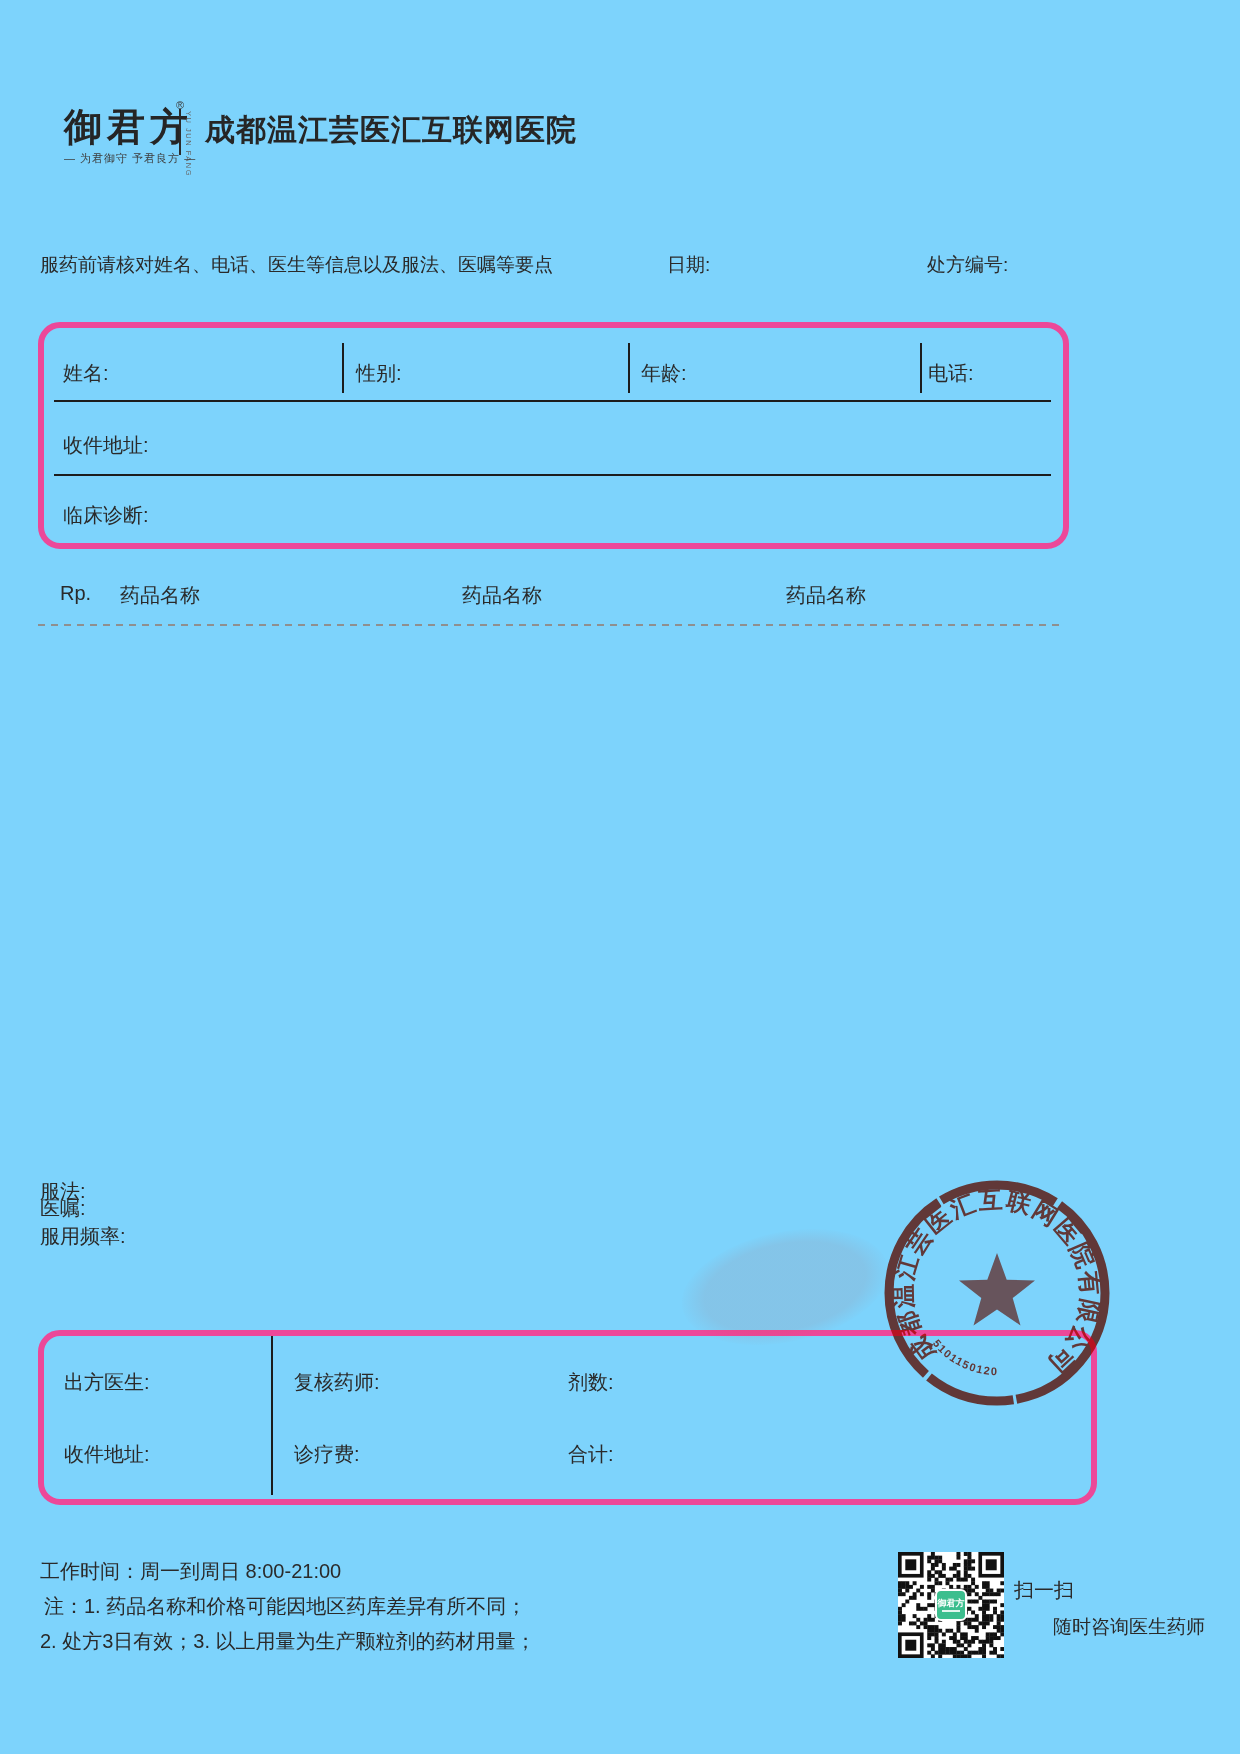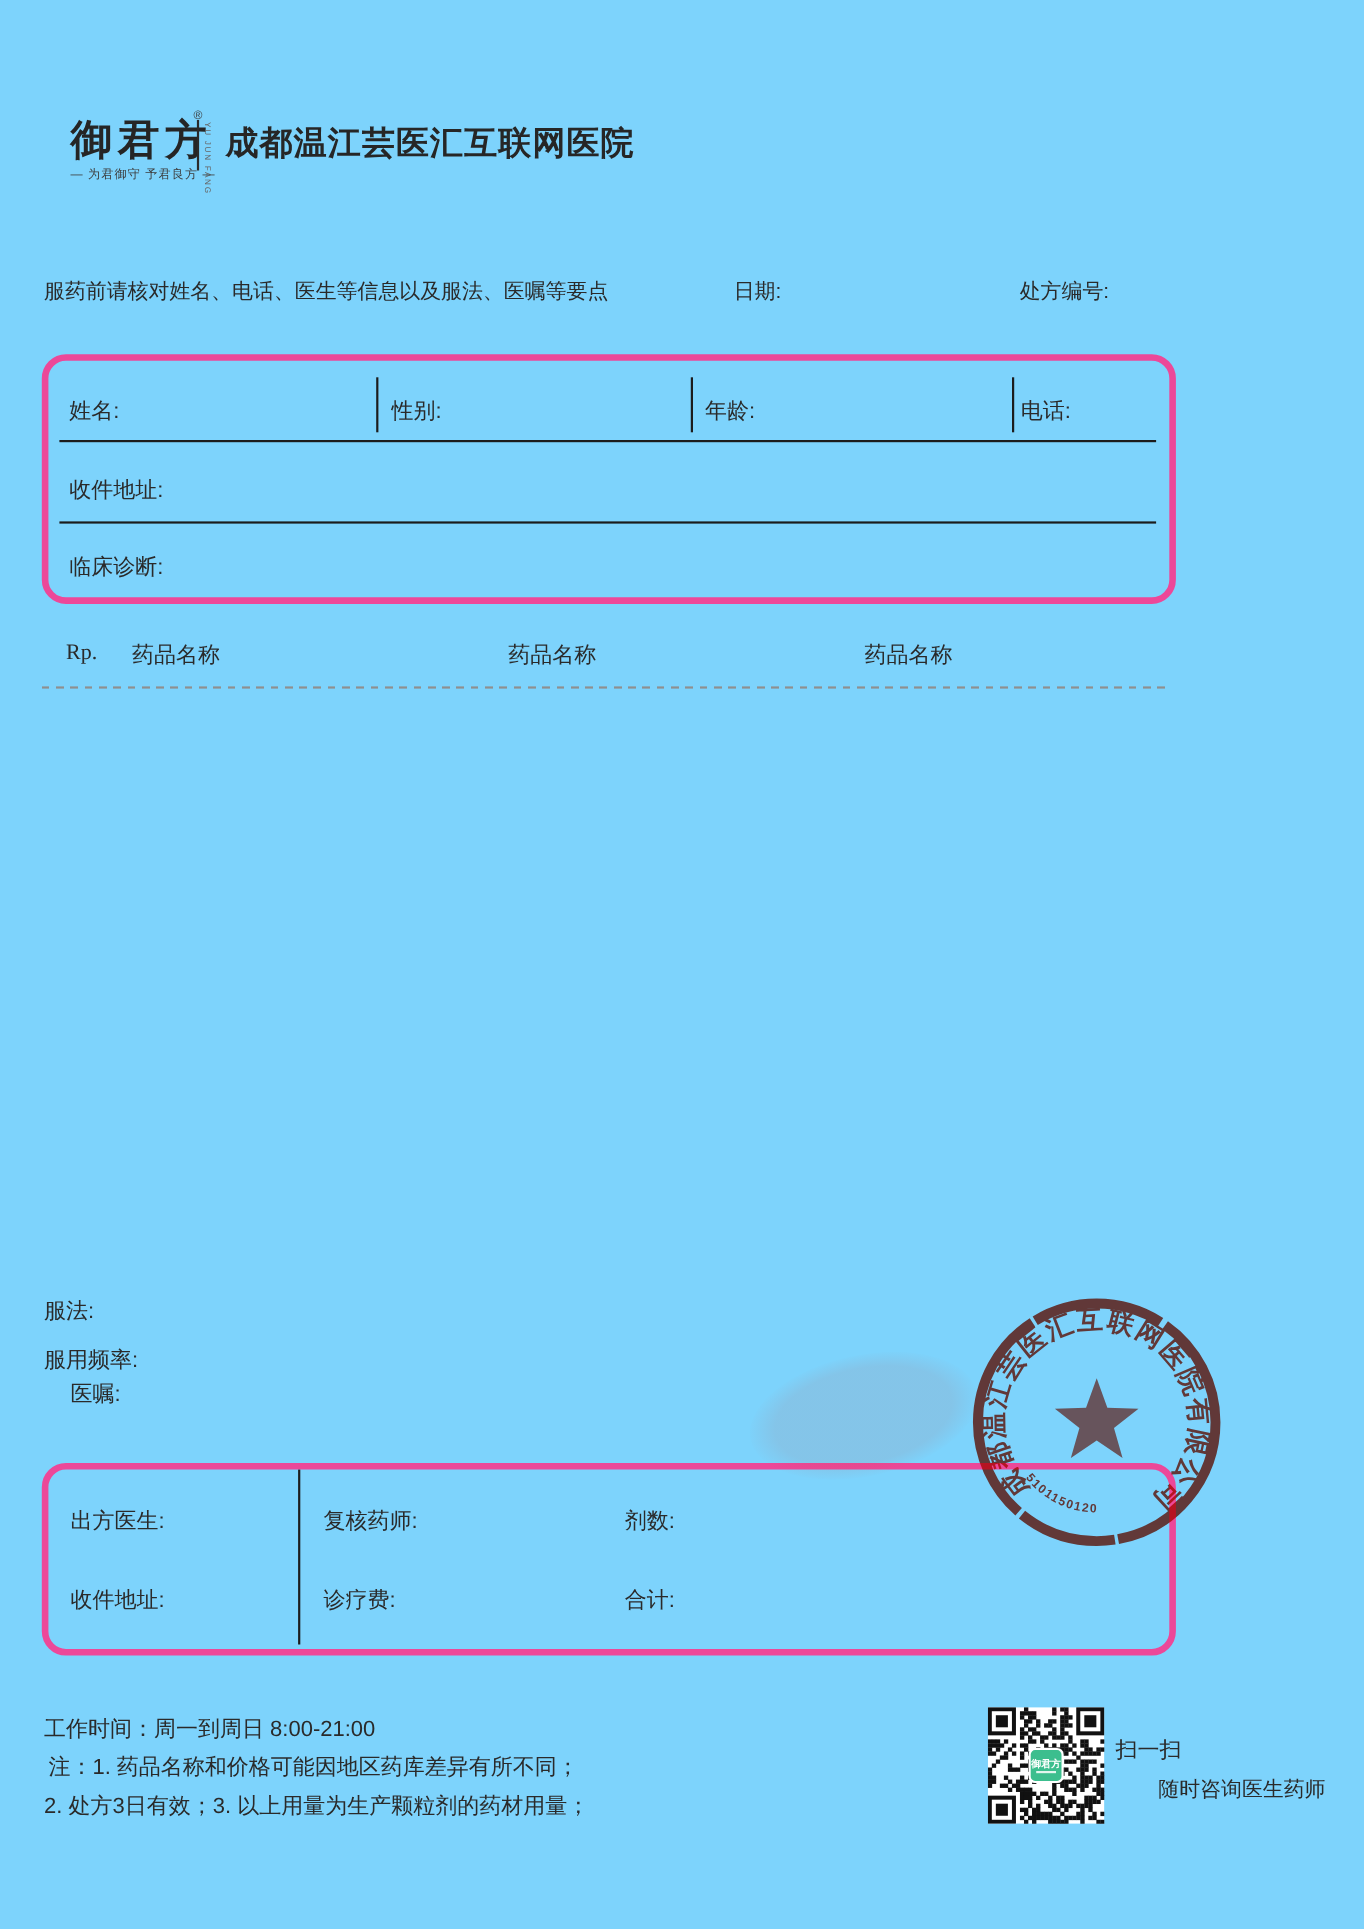--- a/index.html
+++ b/index.html
@@ -55,33 +55,33 @@
     <div class="vsep" style="left:584px;top:15px;height:50px;"></div>
     <div class="lbl" style="left:597px;top:32px;">年龄:</div>
     <div class="vsep" style="left:876px;top:15px;height:50px;"></div>
     <div class="lbl" style="left:884px;top:32px;">电话:</div>
     <div class="hline" style="left:10px;top:72px;width:997px;"></div>
     <div class="lbl" style="left:19px;top:104px;">收件地址:</div>
     <div class="hline" style="left:10px;top:146px;width:997px;"></div>
     <div class="lbl" style="left:19px;top:174px;">临床诊断:</div>
   </div>
 
-  <div class="lbl" style="left:60px;top:582px;font-family:Liberation Serif, serif;">Rp.</div>
+  <div class="lbl" style="left:60px;top:582px;">Rp.</div>
   <div class="lbl" style="left:120px;top:582px;">药品名称</div>
   <div class="lbl" style="left:462px;top:582px;">药品名称</div>
   <div class="lbl" style="left:786px;top:582px;">药品名称</div>
   <div class="dashed" style="left:38px;top:624px;width:1022px;"></div>
 
   <div class="lbl" style="left:40px;top:1178px;">服法:</div>
   <div class="lbl" style="left:40px;top:1223px;">服用频率:</div>
-  <div class="lbl" style="left:40px;top:1254px;margin-left:24px;">医嘱:</div>
+  <div class="lbl" style="left:40px;top:1195px;">医嘱:</div>
 
   <div class="faint-stamp" style="left:680px;top:1232px;"></div>
 
-  <div class="box" style="left:38px;top:1330px;width:1019px;height:163px;">
+  <div class="box" style="left:38px;top:1330px;width:1019px;height:163px;padding-left:28px;">
     <div class="vsep" style="left:227px;top:0;height:159px;"></div>
     <div class="lbl" style="left:20px;top:33px;">出方医生:</div>
     <div class="lbl" style="left:20px;top:105px;">收件地址:</div>
     <div class="lbl" style="left:250px;top:33px;">复核药师:</div>
     <div class="lbl" style="left:250px;top:105px;">诊疗费:</div>
     <div class="lbl" style="left:524px;top:33px;">剂数:</div>
     <div class="lbl" style="left:524px;top:105px;">合计:</div>
   </div>
 
   <div class="stamp-wrap" style="left:872px;top:1168px;">

